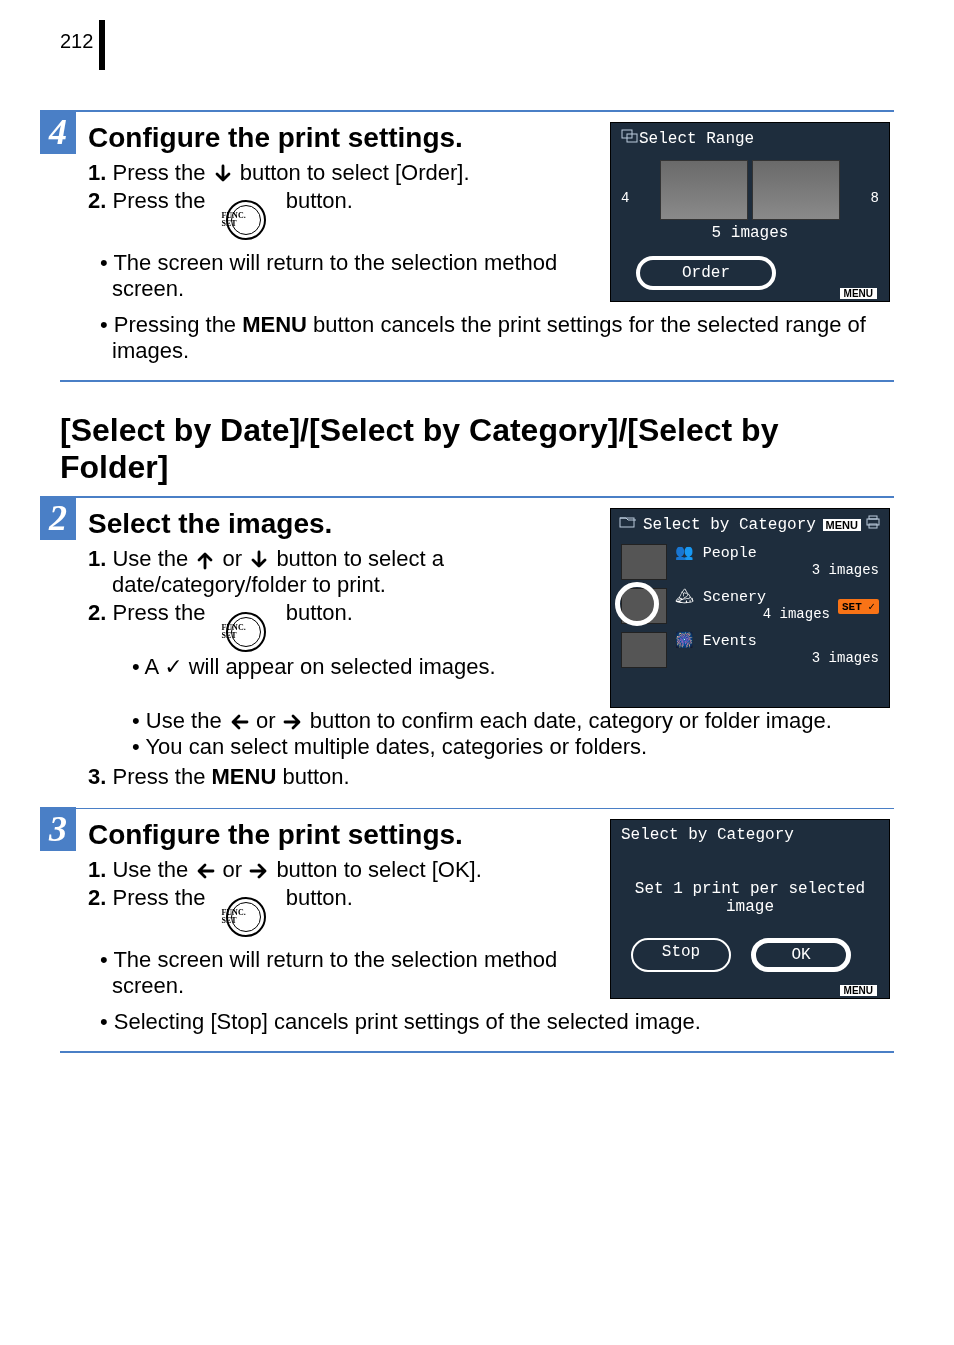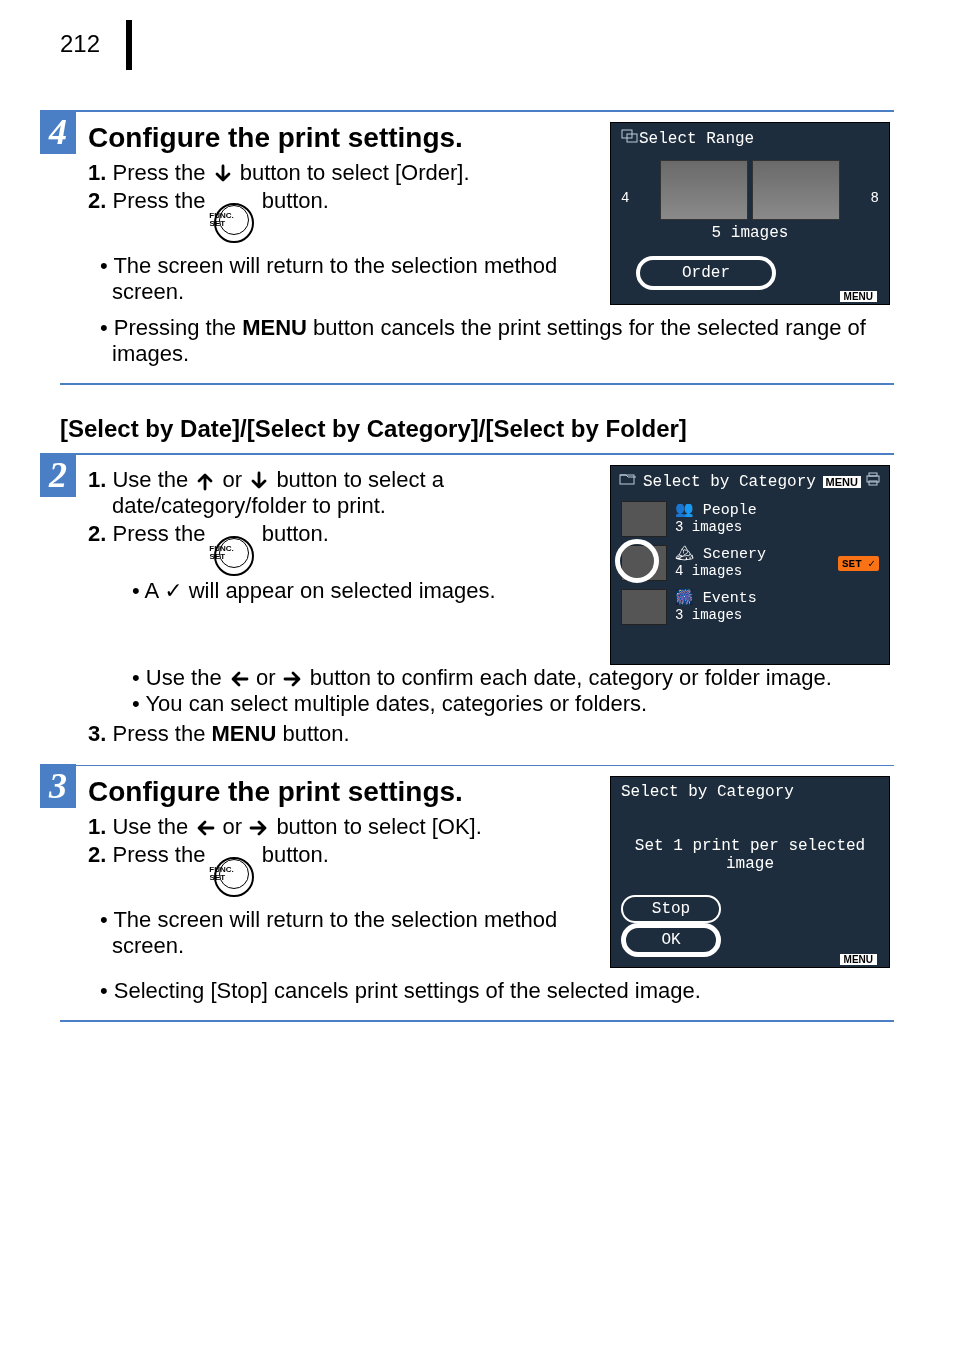--- a/index.html
+++ b/index.html
@@ -12,22 +12,22 @@
   }
   .page {
     padding: 30px 60px 60px 60px;
   }
   .page-num-wrap {
     display: flex;
     align-items: flex-start;
     margin-bottom: 40px;
   }
   .page-num {
-    font-size: 24px;
-    padding-right: 26px;
+    font-size: 20px;
+    padding-right: 6px;
     text-align: center;
   }
   .page-num-bar {
     width: 6px;
     height: 50px;
     background: #000;
     margin-top: -10px;
   }
   .step-block {
     border-top: 2px solid #4a7fc6;
@@ -64,21 +64,21 @@
     gap: 16px;
   }
   .step-text { flex: 1; }
   .step-title {
     font-size: 28px;
     font-weight: 900;
     font-family: Arial Black, Arial, sans-serif;
     margin: 0 0 6px 0;
   }
   .section-title {
-    font-size: 24px;
+    font-size: 32px;
     font-weight: 900;
     font-family: Arial Black, Arial, sans-serif;
     margin: 30px 0 10px 0;
   }
   ol.sub { list-style: none; padding: 0; margin: 0; }
   ol.sub li { font-size: 22px; margin: 2px 0; padding-left: 24px; text-indent: -24px; }
   ol.sub li .n { font-weight: bold; }
   .note { font-size: 22px; margin: 10px 0 0 6px; padding-left: 18px; text-indent: -12px; }
   .note .b { font-weight: bold; }
   .bullet-sub { font-size: 22px; margin-left: 42px; padding-left: 14px; text-indent: -12px; }
@@ -87,24 +87,25 @@
     vertical-align: middle;
     align-items: center;
     justify-content: center;
   }
   .funcset {
     width: 40px; height: 40px;
     border: 2.5px solid #000;
     border-radius: 50%;
     position: relative;
     display: inline-flex;
-    align-items: flex-start;
+    align-items: center;
     justify-content: center;
     vertical-align: -10px;
-    margin: 0 2px;
+    margin: 0 14px;
+    font-family: Liberation Serif, serif;
   }
   .funcset-inner {
     width: 30px; height: 30px;
     border: 1.5px solid #000;
     border-radius: 50%;
     display: flex;
     flex-direction: column;
     align-items: center;
     justify-content: center;
     font-size: 8px;
@@ -174,21 +175,21 @@
     padding: 4px 10px;
     gap: 8px;
   }
   .cat-thumb {
     width: 46px; height: 36px;
     background: #555;
     border: 1px solid #222;
   }
   .cat-text { flex:1; line-height: 1.1; }
   .cat-name { font-size: 15px; }
-  .cat-count { font-size: 14px; }
+  .cat-count { font-size: 14px; text-align: right; }
   .set-chk {
     background: #f97316;
     color: #000;
     font-size: 11px;
     font-weight: bold;
     padding: 1px 4px;
     border-radius: 2px;
   }
   .circle-highlight {
     position: absolute;
@@ -211,21 +212,20 @@
   }
   .confirm-cam .body {
     padding: 30px 10px 10px 10px;
     text-align: center;
   }
   .confirm-row {
     display: flex;
     justify-content: space-around;
     padding: 12px 28px 10px 10px;
     position: relative;
-    flex-direction: column;
   }
   .pill-btn {
     width: 100px;
     text-align: center;
     border: 2px solid #fff;
     border-radius: 999px;
     padding: 3px 0;
   }
   .pill-btn.hl { border-width: 5px; }
   .cam .idx-left { position:absolute; left:10px; top:36px; font-size:14px; }
@@ -304,20 +304,21 @@
     </div>
   </div>
 
   <div class="section-title">[Select by Date]/[Select by Category]/[Select by Folder]</div>
 
   <div class="step-block no-bottom">
     <div class="step-num">2</div>
     <div class="step-body">
       <div class="step-row">
         <div class="step-text">
+          <div class="step-title">Select the images.</div>
           <ol class="sub">
             <li>
               <span class="n">1.</span>
               <span>Use the</span>
               <span class="inline-icon">
                 <svg width="22" height="22" viewBox="0 0 22 22">
                     <path d="M11 19V7M5 11l6-6 6 6" stroke="#000" stroke-width="2.8" fill="none" stroke-linecap="round" stroke-linejoin="round"></path>
                   </svg>
               </span>
               <span>or</span>

